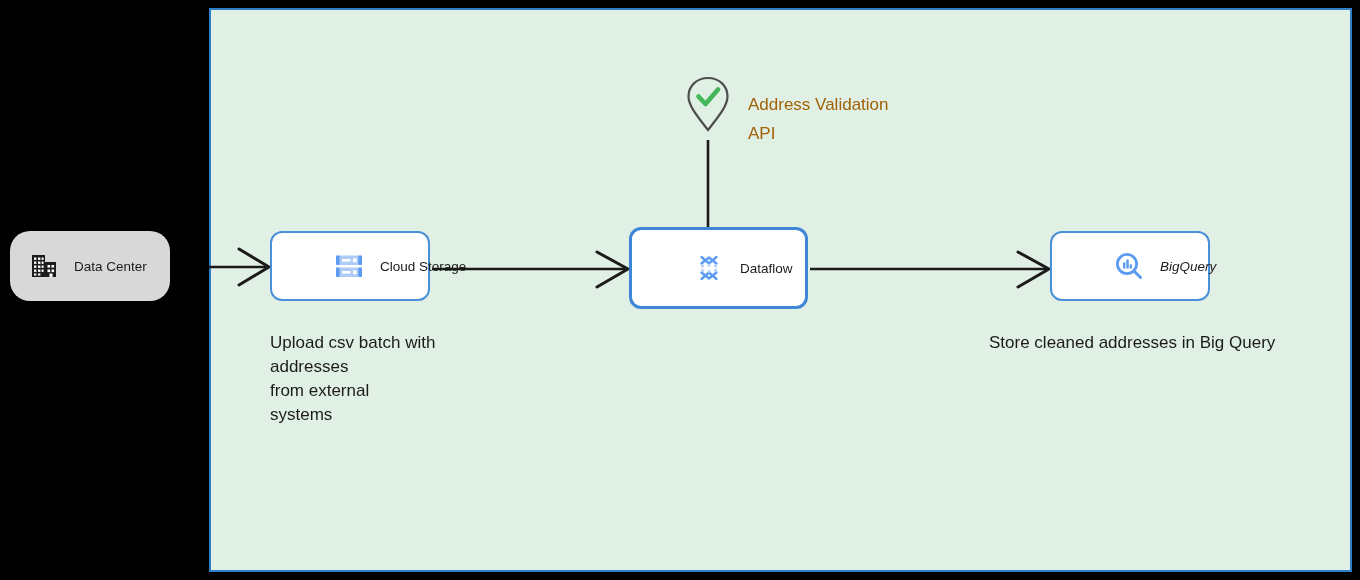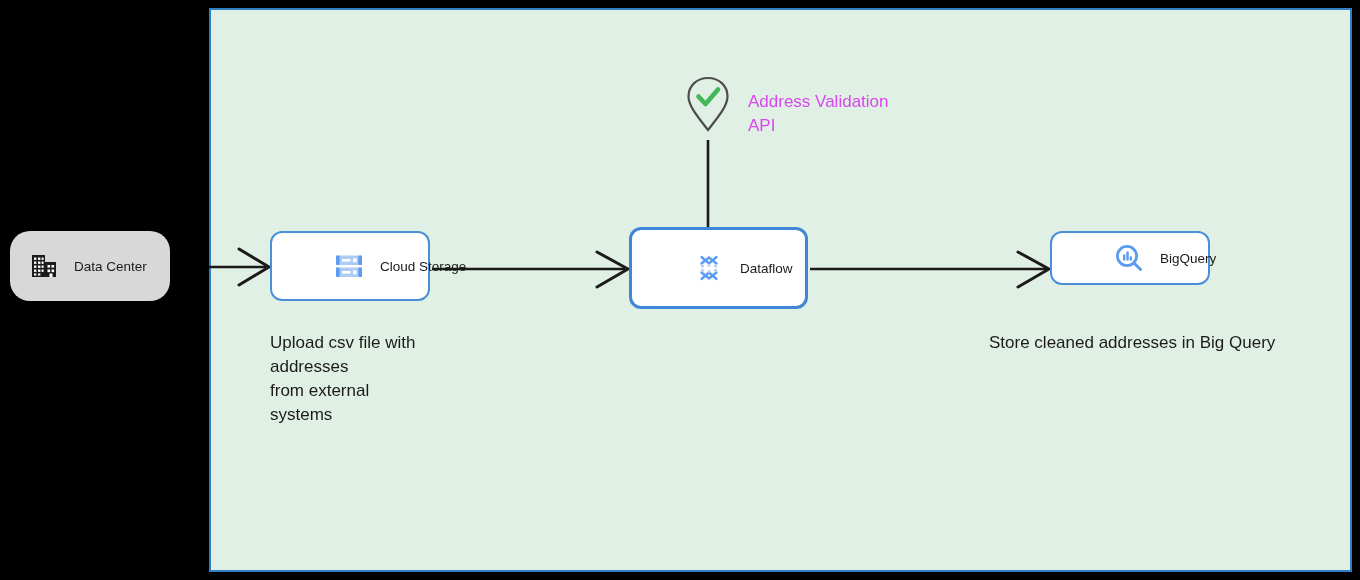--- a/index.html
+++ b/index.html
@@ -67,35 +67,35 @@
   }
   .node-label{
     margin-left:16px;
     font-size:13.5px;
     color:#1b1b1b;
     white-space:nowrap;
   }
 
   #node-storage{left:270px;top:231px;width:160px;height:70px;}
   #node-dataflow{left:629px;top:227px;width:179px;height:82px;}
-  #node-bigquery{left:1050px;top:231px;width:160px;height:54px;}
+  #node-bigquery{left:1050px;top:231px;width:160px;height:70px;font-style:italic;}
 
   
   .api-marker{
     position:absolute;
     left:686px;top:76px;
     width:44px;height:56px;
     z-index:4;
   }
   .api-label{
     position:absolute;
     left:748px;top:90px;
     font-size:17px;
-    line-height:24px;
-    color:#d946ef;
+    line-height:29px;
+    color:#a16207;
     width:200px;
     white-space:pre-line;
   }
 
   
   .caption{
     position:absolute;
     font-size:17px;
     line-height:24px;
     color:#1b1b1b;
@@ -225,18 +225,18 @@
     <span class="node-label">BigQuery</span>
   </div>
 
   <svg class="api-marker" viewBox="0 0 44 56" xmlns="http://www.w3.org/2000/svg">
     <path d="M22 2 C10.5 2 2.5 10.3 2.5 20.4 C2.5 30 12 41 22 54 C32 41 41.5 30 41.5 20.4 C41.5 10.3 33.5 2 22 2 Z" fill="none" stroke="#4d4d4d" stroke-width="2.2"></path>
     <polyline points="12.5,20.5 19.5,28 32,13.5" fill="none" stroke="#42b658" stroke-width="4.6" stroke-linecap="round" stroke-linejoin="round"></polyline>
   </svg>
   <div class="api-label">Address Validation
 API</div>
 
-  <div class="caption" id="caption-storage">Upload csv file with addresses
+  <div class="caption" id="caption-storage">Upload csv batch with addresses
 from external
 systems</div>
   <div class="caption" id="caption-bigquery">Store cleaned addresses in Big Query</div>
 
 </div>
 
 </body></html>

